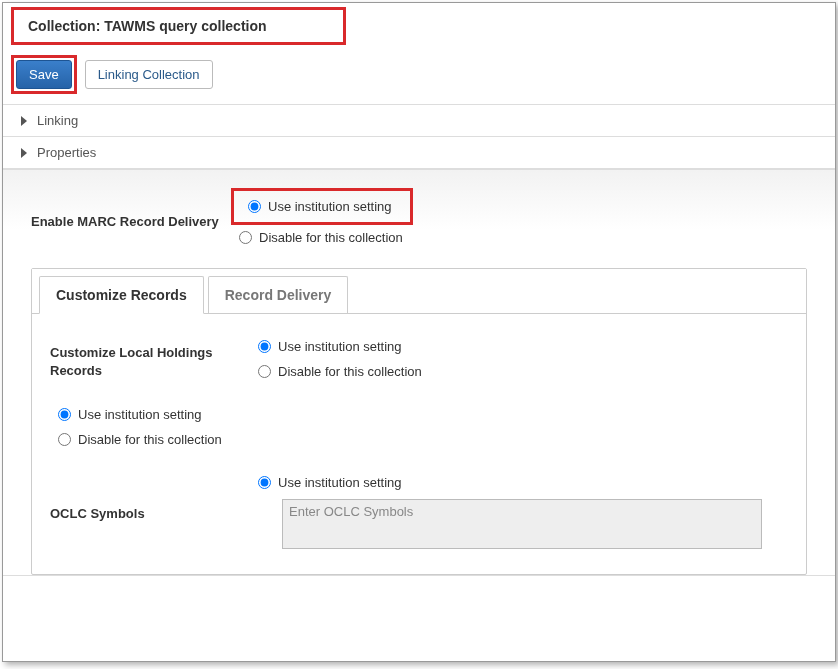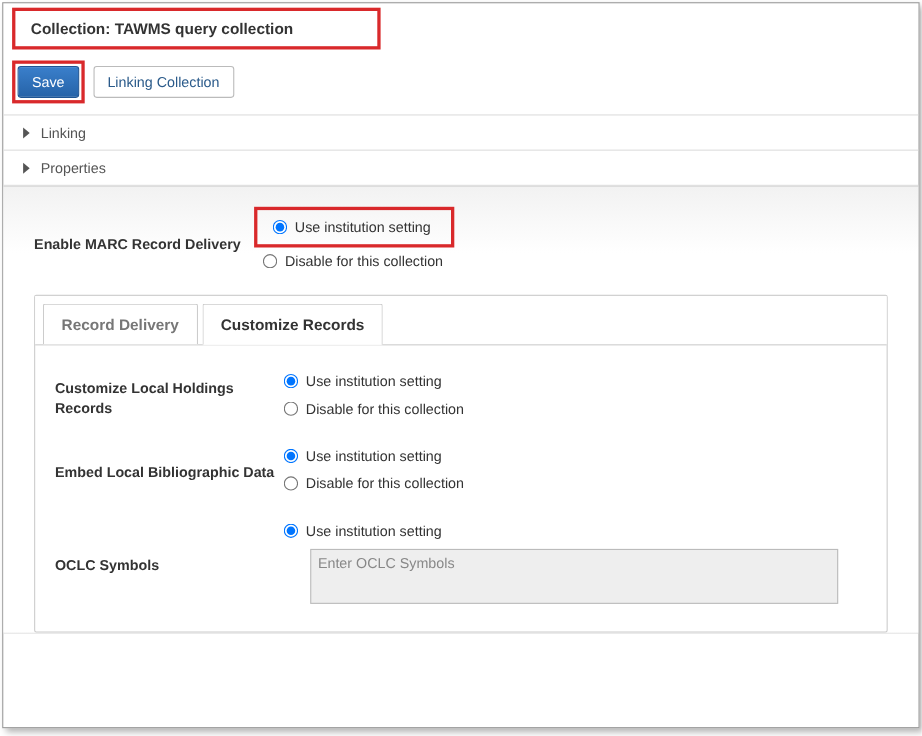--- a/index.html
+++ b/index.html
@@ -231,41 +231,40 @@
             </div>
             <div class="radio-line">
               <input type="radio" name="marc-delivery" style="">
               <span>Disable for this collection</span>
             </div>
           </div>
         </div>
 
         <div class="tabs-wrap">
           <div class="tabs-header">
+            <div class="tab active">Customize Records</div>
             <div class="tab inactive">Record Delivery</div>
-            <div class="tab active">Customize Records</div>
           </div>
           <div class="tabs-body">
 
             <div class="setting-row">
               <div class="setting-label">Customize Local Holdings Records</div>
               <div class="setting-options">
                 <div class="radio-line">
                   <input type="radio" name="interleave" checked="" style="">
                   <span>Use institution setting</span>
                 </div>
                 <div class="radio-line">
                   <input type="radio" name="interleave" style="">
                   <span>Disable for this collection</span>
                 </div>
               </div>
             </div>
 
             <div class="setting-row">
-              <div class="setting-label">Embed Local Bibliographic Data</div>
               <div class="setting-options">
                 <div class="radio-line">
                   <input type="radio" name="embed" checked="" style="">
                   <span>Use institution setting</span>
                 </div>
                 <div class="radio-line">
                   <input type="radio" name="embed" style="">
                   <span>Disable for this collection</span>
                 </div>
               </div>

